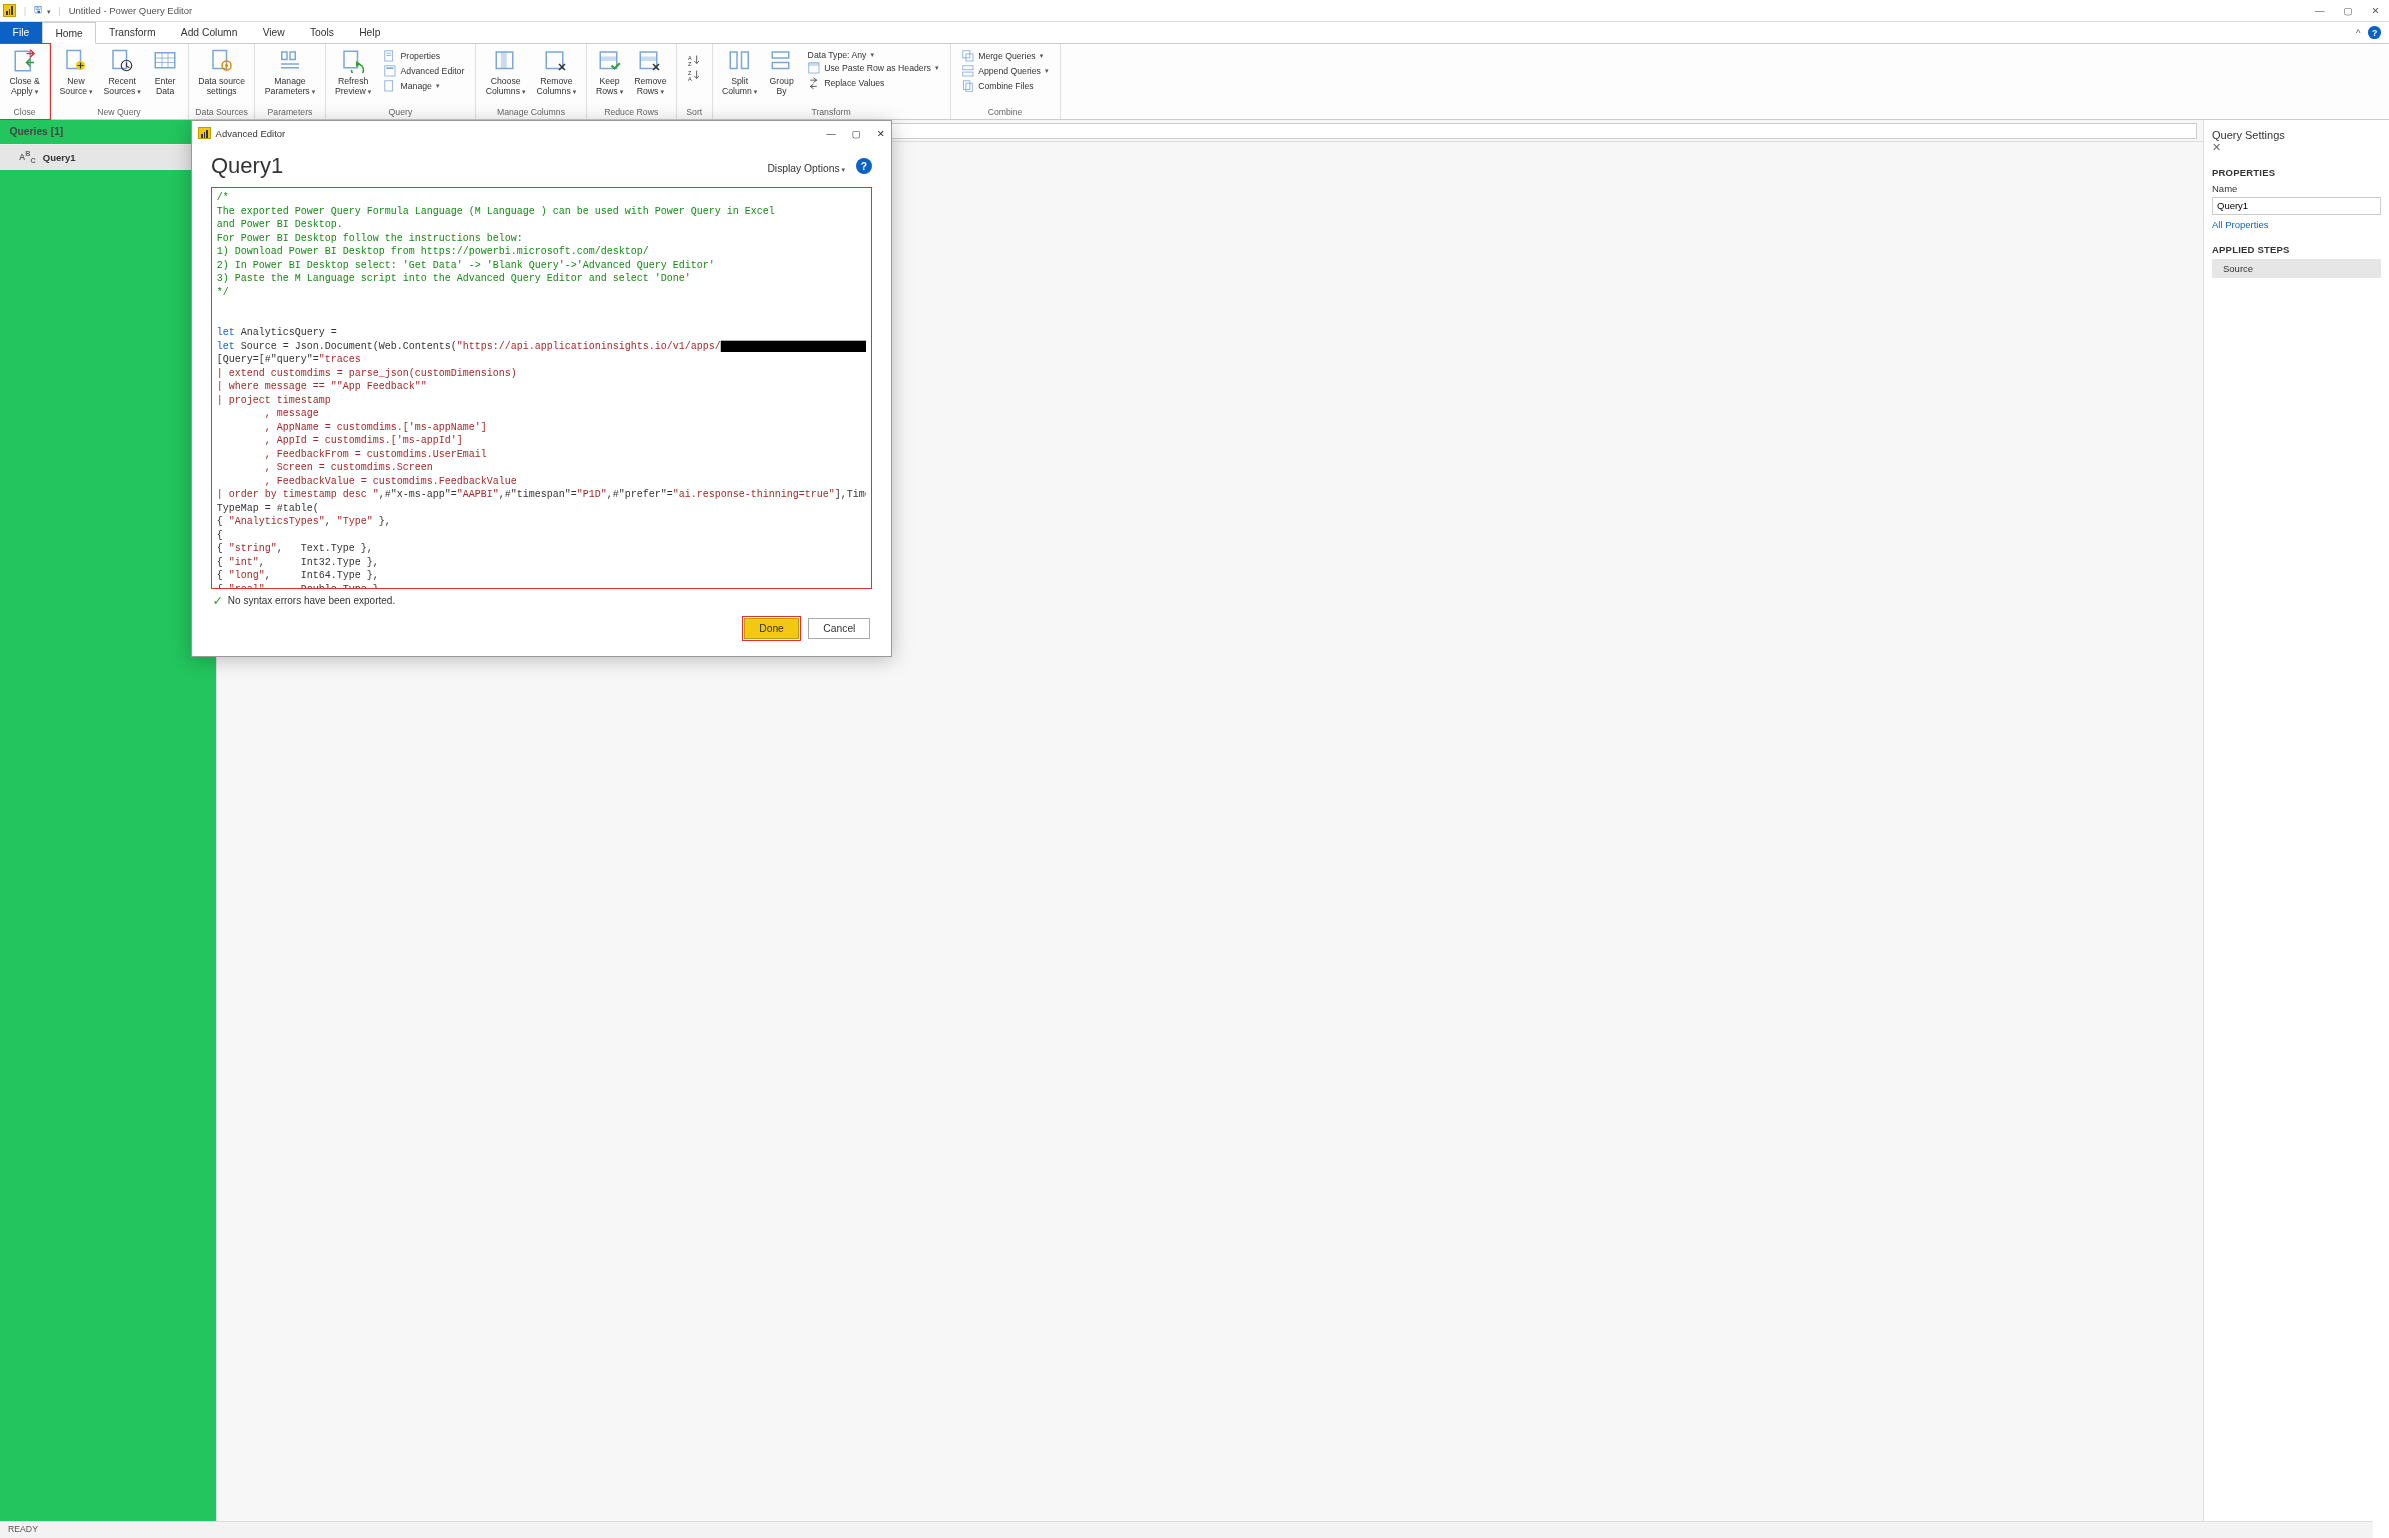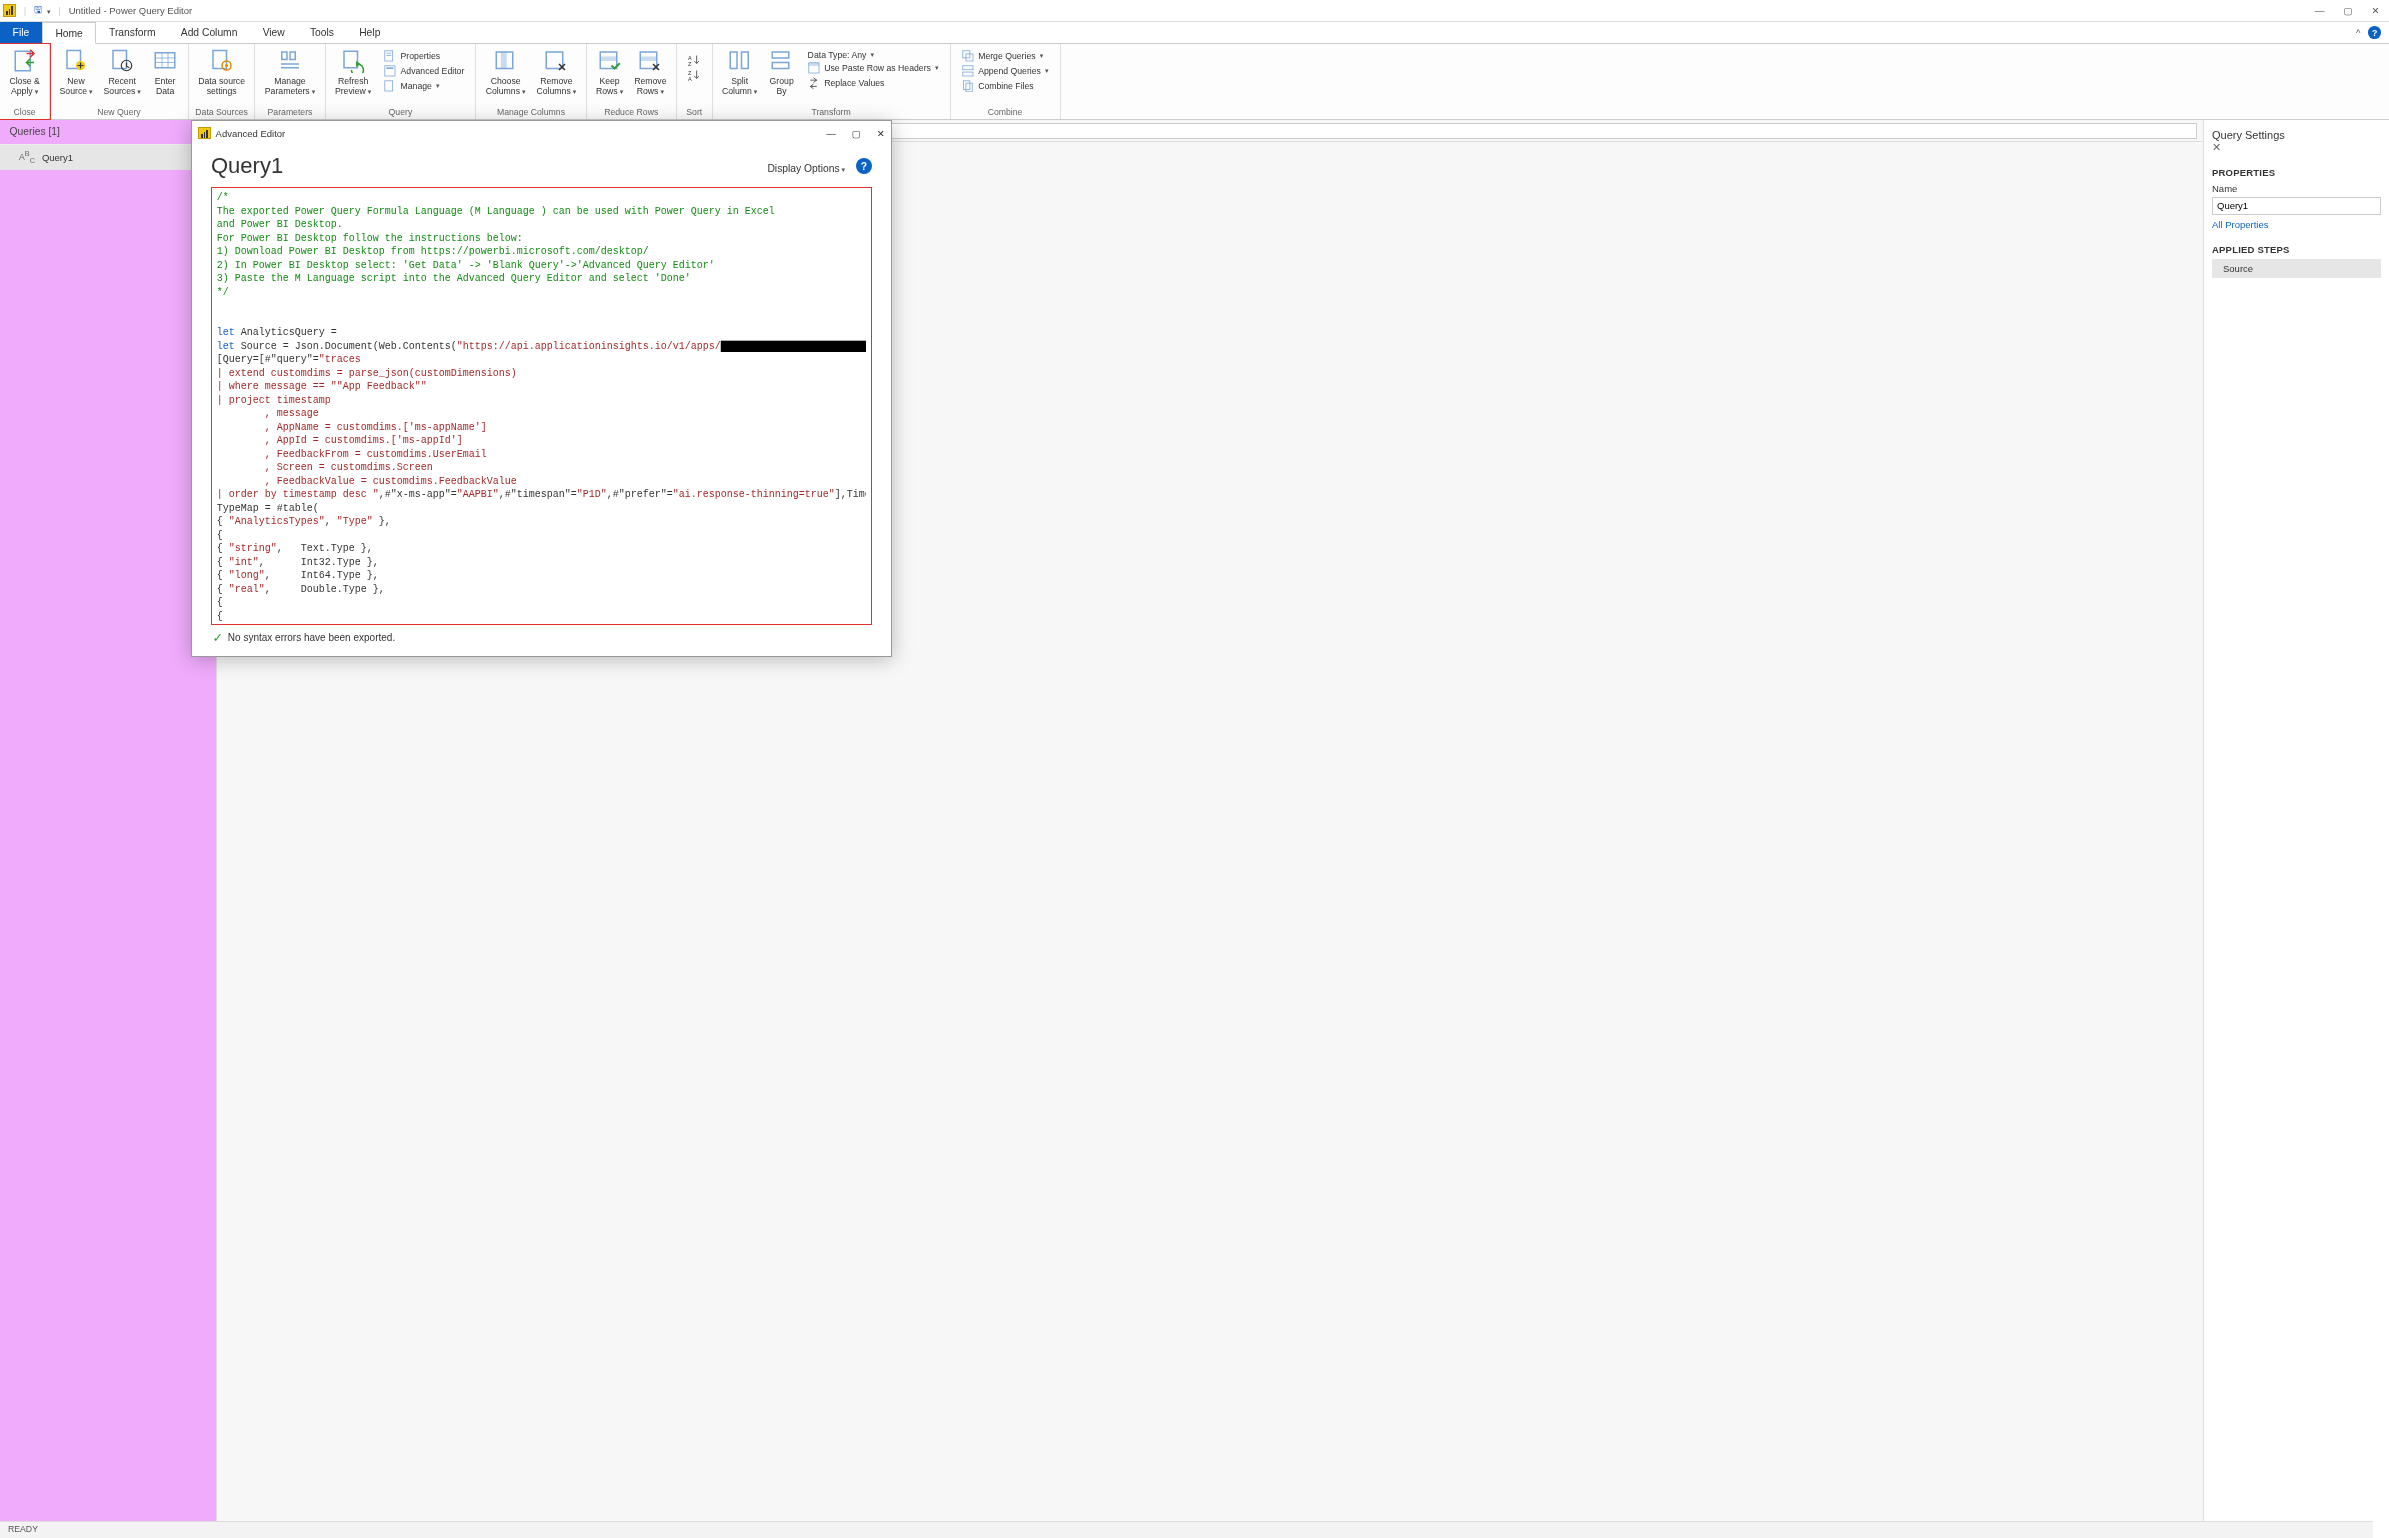--- a/index.html
+++ b/index.html
@@ -70,21 +70,21 @@
 .smallitem svg { width:12.6px; height:12.6px; flex-shrink:0;}
 .red-highlight { outline:1.6px solid #e03030; outline-offset:-0.8px; }
 .dd::after { content:" \25BE"; font-size:7px; color:#555;}
 
 
 .main {
   position:absolute; top:120px; left:0; right:0; bottom:17.4px;
   display:flex;
 }
 .queries-pane {
-  width:217px; border-right:0.8px solid #ddd; background:#f0abfc;
+  width:217px; border-right:0.8px solid #ddd; background:#22c55e;font-weight:bold;
 }
 .queries-pane .hdr { padding:6.3px 9.5px; color:#444; border-bottom:0.8px solid #eee; font-size:10.3px;}
 .queries-pane .qitem { padding:4.7px 8px 4.7px 19px; background:#e6e6e6; display:flex; align-items:center; gap:7px; font-size:9.5px;}
 .formula-row {
   height:22px; border-bottom:0.8px solid #ddd; display:flex; align-items:center; gap:6.3px; padding:0 6.3px; color:#777;
 }
 .formula-row .nav { font-size:8.7px; }
 .formula-row .fx { font-style:italic; }
 .formula-row .fbox { flex:1; border:0.8px solid #ccc; height:16px; background:#fff; }
 .center-pane { flex:1; position:relative; background:#f7f7f7; }
@@ -567,15 +567,19 @@
 { 
 { 
 { 
 { </pre>
 
     </div>
     <div class="syntax-row">
       <span class="chk">✓</span>
       <span>No syntax errors have been exported.</span>
     </div>
+    <div class="btnrow">
+      <div class="btn done">Done</div>
+      <div class="btn">Cancel</div>
+    </div>
   </div>
 </div>
 
 
 </body></html>

